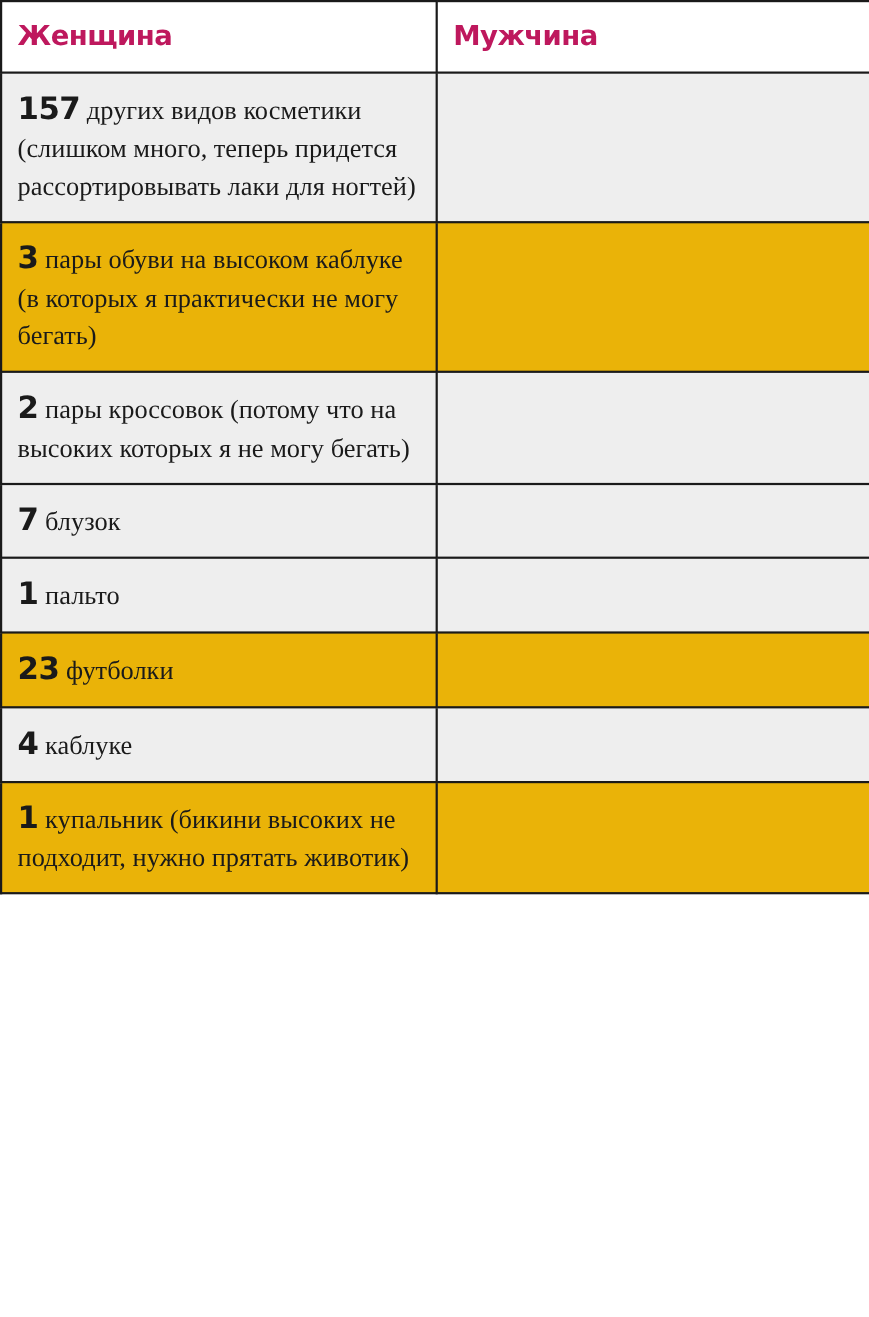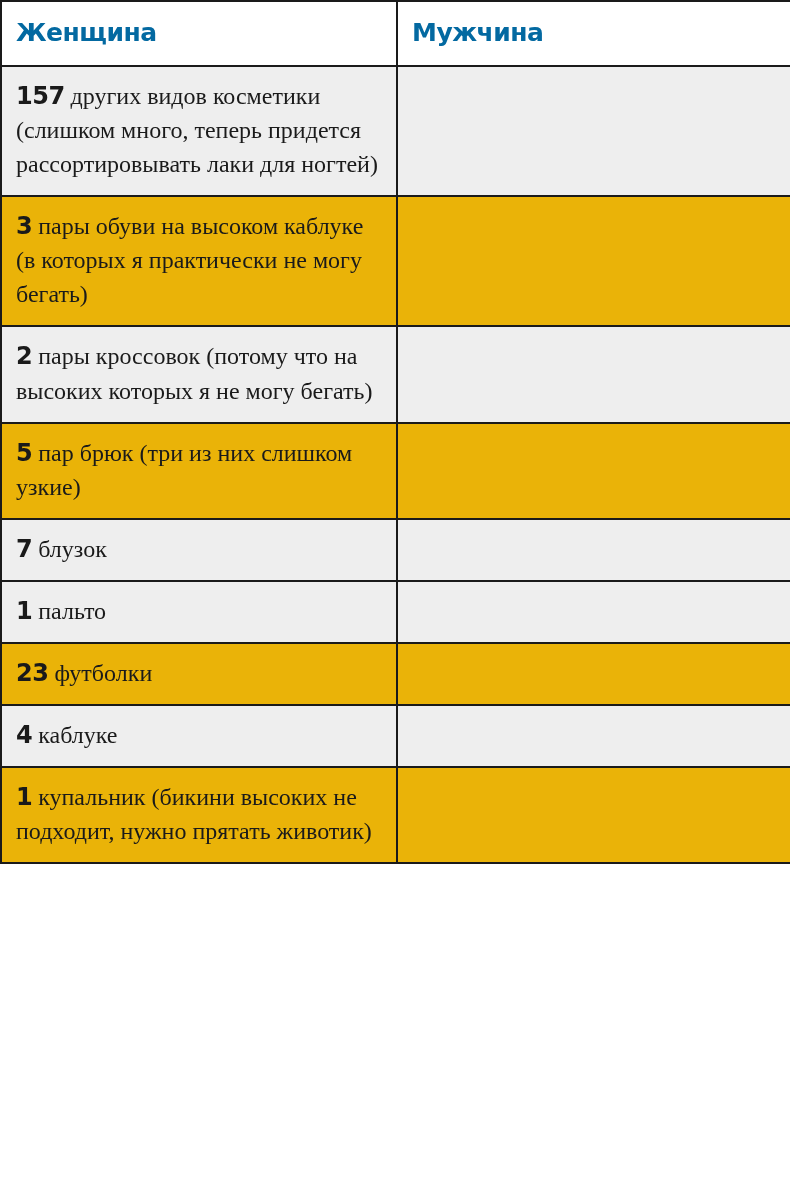--- a/index.html
+++ b/index.html
@@ -35,34 +35,34 @@
     box-sizing: border-box;
   }
   table.compare-table thead th {
     font-family: "DejaVu Sans", sans-serif;
     font-weight: bold;
     font-size: 25px;
     letter-spacing: -0.5px;
     text-align: left;
     padding: 16px 14px 18px 14px;
     background: #ffffff;
-    color: #0369a1;
+    color: #be185d;
   }
   table.compare-table tbody td {
     font-family: "Liberation Serif", serif;
     font-size: 24px;
     line-height: 1.42;
   }
   tbody tr.shaded td { background: #eeeeee; }
   tbody tr.plain td { background: #eab308; }
 
   .num {
     font-family: "DejaVu Sans", sans-serif;
     font-weight: bold;
-    font-size: 24px;
+    font-size: 28px;
     letter-spacing: -0.5px;
   }
   .cell-text { display: inline; }
   .empty-cell { min-height: 18px; }
 </style>
 </head>
 <body>
 
 <div class="table-wrap">
   <table class="compare-table">
@@ -88,26 +88,20 @@
         <td>
             <div class="empty-cell"></div>
           </td>
       </tr>
       <tr class="shaded">
         <td><span class="num">2</span><span class="cell-text"> пары кроссовок (потому что на высоких которых я не могу бегать)</span></td>
         <td>
             <div class="empty-cell"></div>
           </td>
       </tr>
-      <tr class="plain">
-        <td><span class="num">5</span><span class="cell-text"> пар брюк (три из них слишком узкие)</span></td>
-        <td>
-            <div class="empty-cell"></div>
-          </td>
-      </tr>
       <tr class="shaded">
         <td><span class="num">7</span><span class="cell-text"> блузок</span></td>
         <td>
             <div class="empty-cell"></div>
           </td>
       </tr>
       <tr class="shaded">
         <td><span class="num">1</span><span class="cell-text"> пальто</span></td>
         <td>
             <div class="empty-cell"></div>

